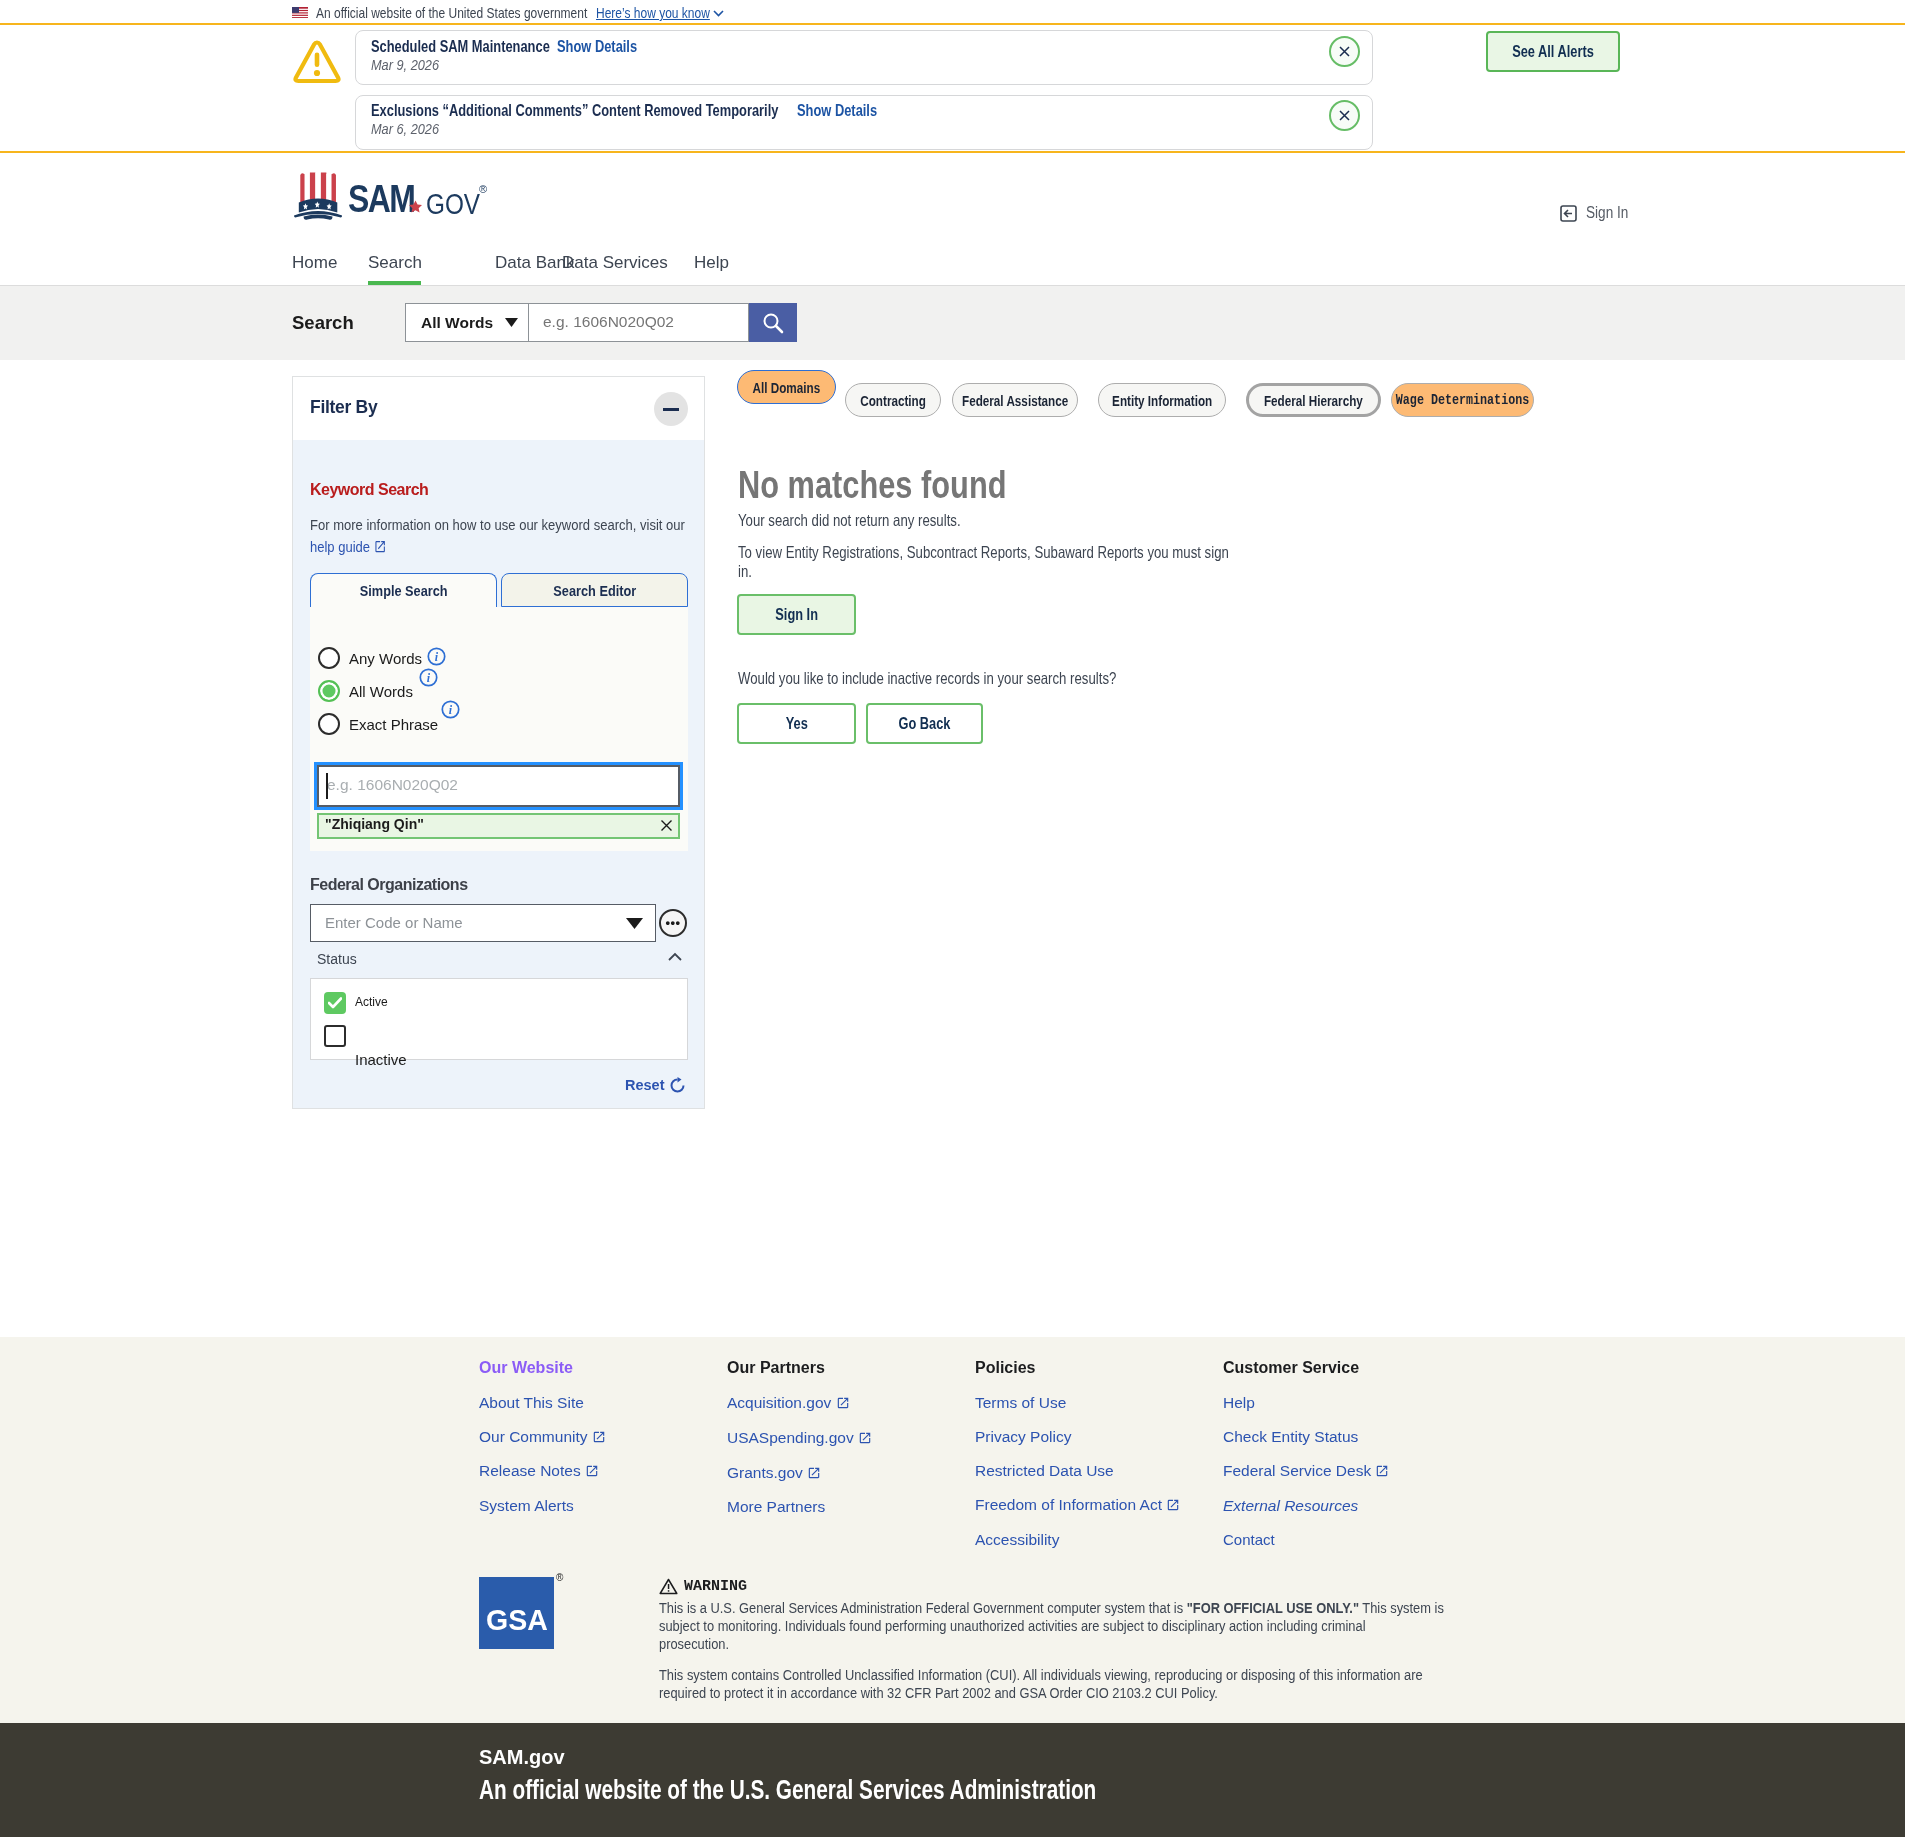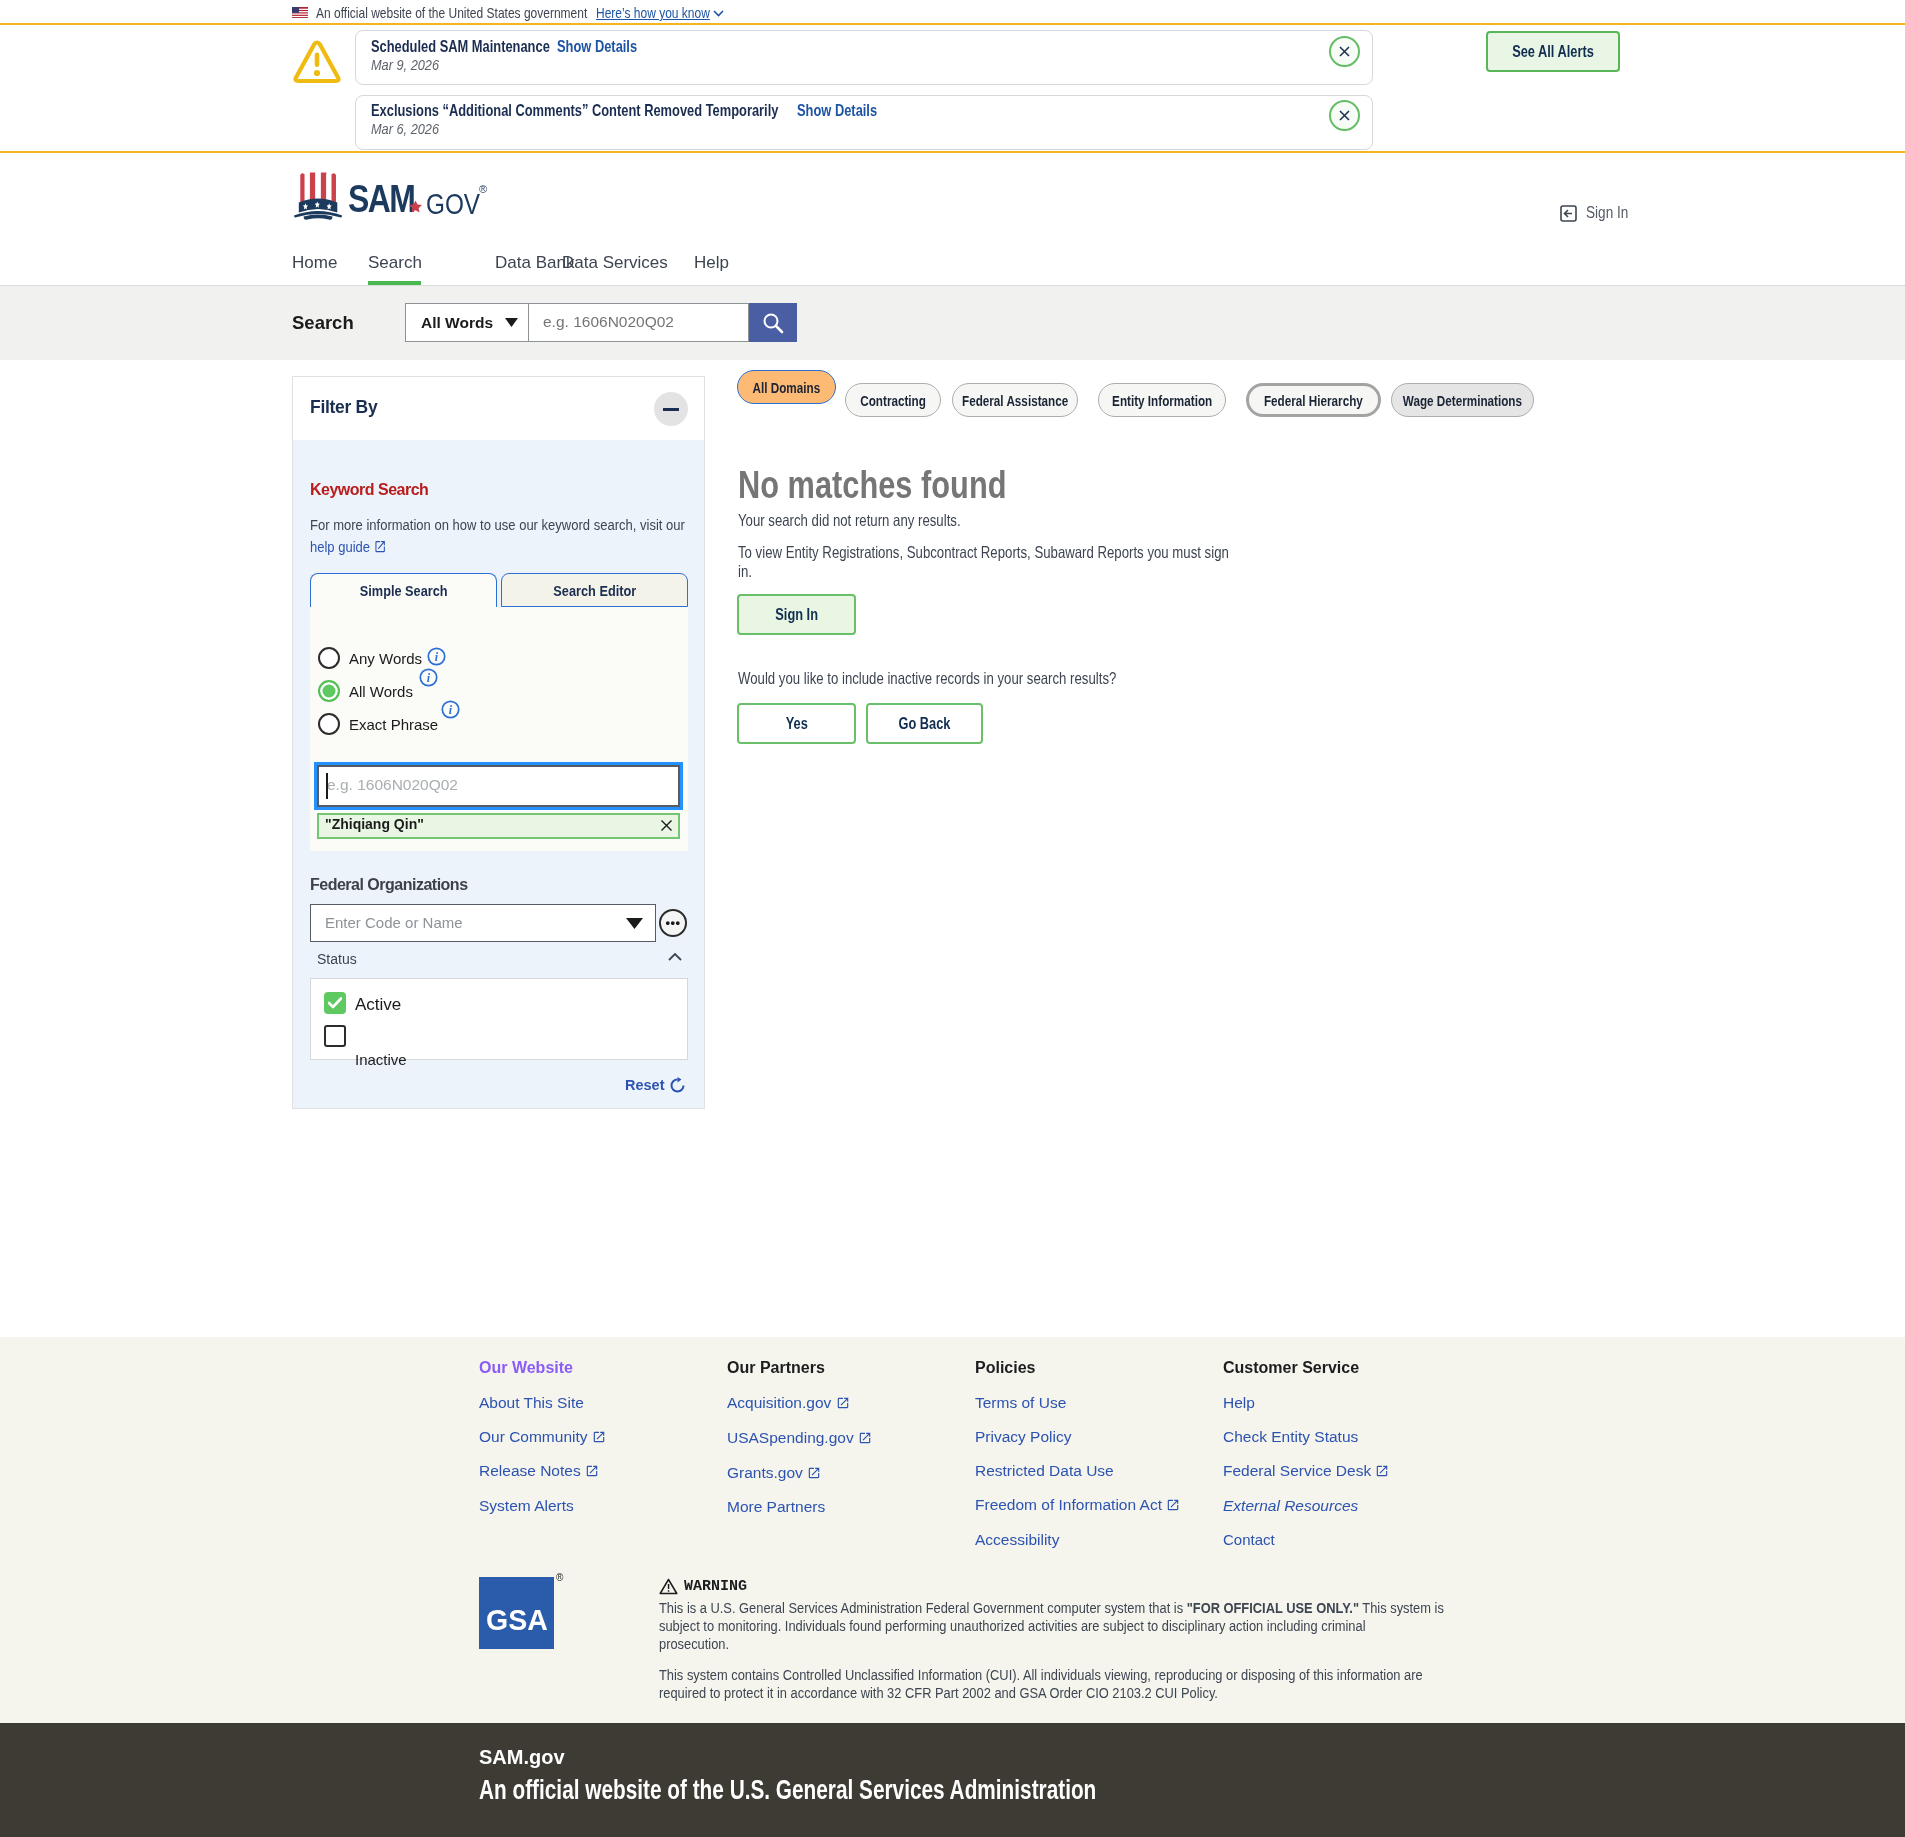--- a/index.html
+++ b/index.html
@@ -179,21 +179,21 @@
 <div class="abs" style="left:665px;top:915px;width:16px;text-align:center;font-size:13px;font-weight:bold;color:#1b1b1b;letter-spacing:0.5px;">•••</div>
 <div class="t" style="left:317px;top:951px;font-size:14px;color:#3d4551;">Status</div>
 <svg class="abs" style="left:668px;top:952px;" width="14" height="9" viewBox="0 0 14 9">
       <path d="M1 8 L7 2 L13 8" stroke="#3d4551" stroke-width="1.8" fill="none"></path>
     </svg>
 <div class="abs" style="left:310px;top:978px;width:378px;height:82px;background:#fff;border:1px solid #d6d7d9;"></div>
 <div class="abs" style="left:324px;top:992px;width:22px;height:22px;background:#5ec961;border-radius:4px;"></div>
 <svg class="abs" style="left:328px;top:997px;" width="14" height="12" viewBox="0 0 14 12">
       <path d="M1 6 L5 10 L13 1.5" stroke="#fff" stroke-width="2.6" fill="none" stroke-linecap="round" stroke-linejoin="round"></path>
     </svg>
-<div class="t" style="left:355px;top:995px;font-size:17px;color:#1b1b1b;">Active</div>
+<div class="t" style="left:355px;top:995px;font-size:12px;color:#1b1b1b;">Active</div>
 <div class="abs" style="left:324px;top:1025px;width:22px;height:22px;background:#fff;border:2px solid #2c2c2c;border-radius:3px;"></div>
 <div class="t" style="left:355px;top:1028px;font-size:15px;color:#1b1b1b;margin-top:23px;">Inactive</div>
 <div class="t" style="left:625px;top:1077px;font-size:14.5px;font-weight:bold;color:#2c53b0;">Reset</div>
 <svg class="abs" style="left:669px;top:1077px;" width="17" height="17" viewBox="0 0 17 17">
       <path d="M14.5 8.5 A6 6 0 1 1 8.5 2.5" fill="none" stroke="#2c53b0" stroke-width="2"></path>
       <path d="M8.5 0 L12.5 2.5 L8.5 5.5 Z" fill="#2c53b0"></path>
     </svg>
 
 <div class="abs ctr" style="left:737px;top:370px;width:99px;height:34px;background:#fdba74;border:1.5px solid #2e6fd4;border-radius:17px;">
       <span style="font-size:15px;font-weight:bold;color:#1b2435;transform:scaleX(0.78);">All Domains</span>
@@ -203,21 +203,21 @@
     </div>
 <div class="abs ctr" style="left:952px;top:383px;width:126px;height:34px;background:#f6f6f4;border:1px solid #adadad;border-radius:17px;">
       <span style="font-size:15px;font-weight:bold;color:#1b2435;transform:scaleX(0.78);">Federal Assistance</span>
     </div>
 <div class="abs ctr" style="left:1098px;top:383px;width:128px;height:34px;background:#f6f6f4;border:1px solid #adadad;border-radius:17px;">
       <span style="font-size:15px;font-weight:bold;color:#1b2435;transform:scaleX(0.78);">Entity Information</span>
     </div>
 <div class="abs ctr" style="left:1246px;top:383px;width:135px;height:34px;background:#f6f6f4;border:3px solid #a3a3a3;border-radius:17px;">
       <span style="font-size:15px;font-weight:bold;color:#1b2435;transform:scaleX(0.78);">Federal Hierarchy</span>
     </div>
-<div class="abs ctr" style="left:1391px;top:383px;width:143px;height:34px;background:#e5e5e5;border:1px solid #adadad;border-radius:17px;">
+<div class="abs ctr" style="left:1391px;top:383px;width:143px;height:34px;background:#fdba74;border:1px solid #adadad;border-radius:17px;font-family:Liberation Mono, monospace;">
       <span style="font-size:15px;font-weight:bold;color:#1b2435;transform:scaleX(0.78);">Wage Determinations</span>
     </div>
 
 <div class="t" style="left:738px;top:464px;font-size:38px;font-weight:bold;color:#767676;transform:scaleX(0.81);">No matches found</div>
 <div class="t" style="left:738px;top:511px;font-size:16.5px;color:#3d4551;transform:scaleX(0.8);">Your search did not return any results.</div>
 <div class="p" style="left:738px;top:543px;font-size:16.5px;line-height:19px;color:#3d4551;transform:scaleX(0.8);white-space:nowrap;">To view Entity Registrations, Subcontract Reports, Subaward Reports you must sign<br>in.</div>
 <div class="abs ctr" style="left:737px;top:594px;width:119px;height:41px;background:#e9f6e4;border:2px solid #6abf69;border-radius:4px;">
       <span style="font-size:16px;font-weight:bold;color:#112e51;">Sign In</span>
     </div>
 <div class="t" style="left:738px;top:669px;font-size:16.5px;color:#3d4551;transform:scaleX(0.8);">Would you like to include inactive records in your search results?</div>

